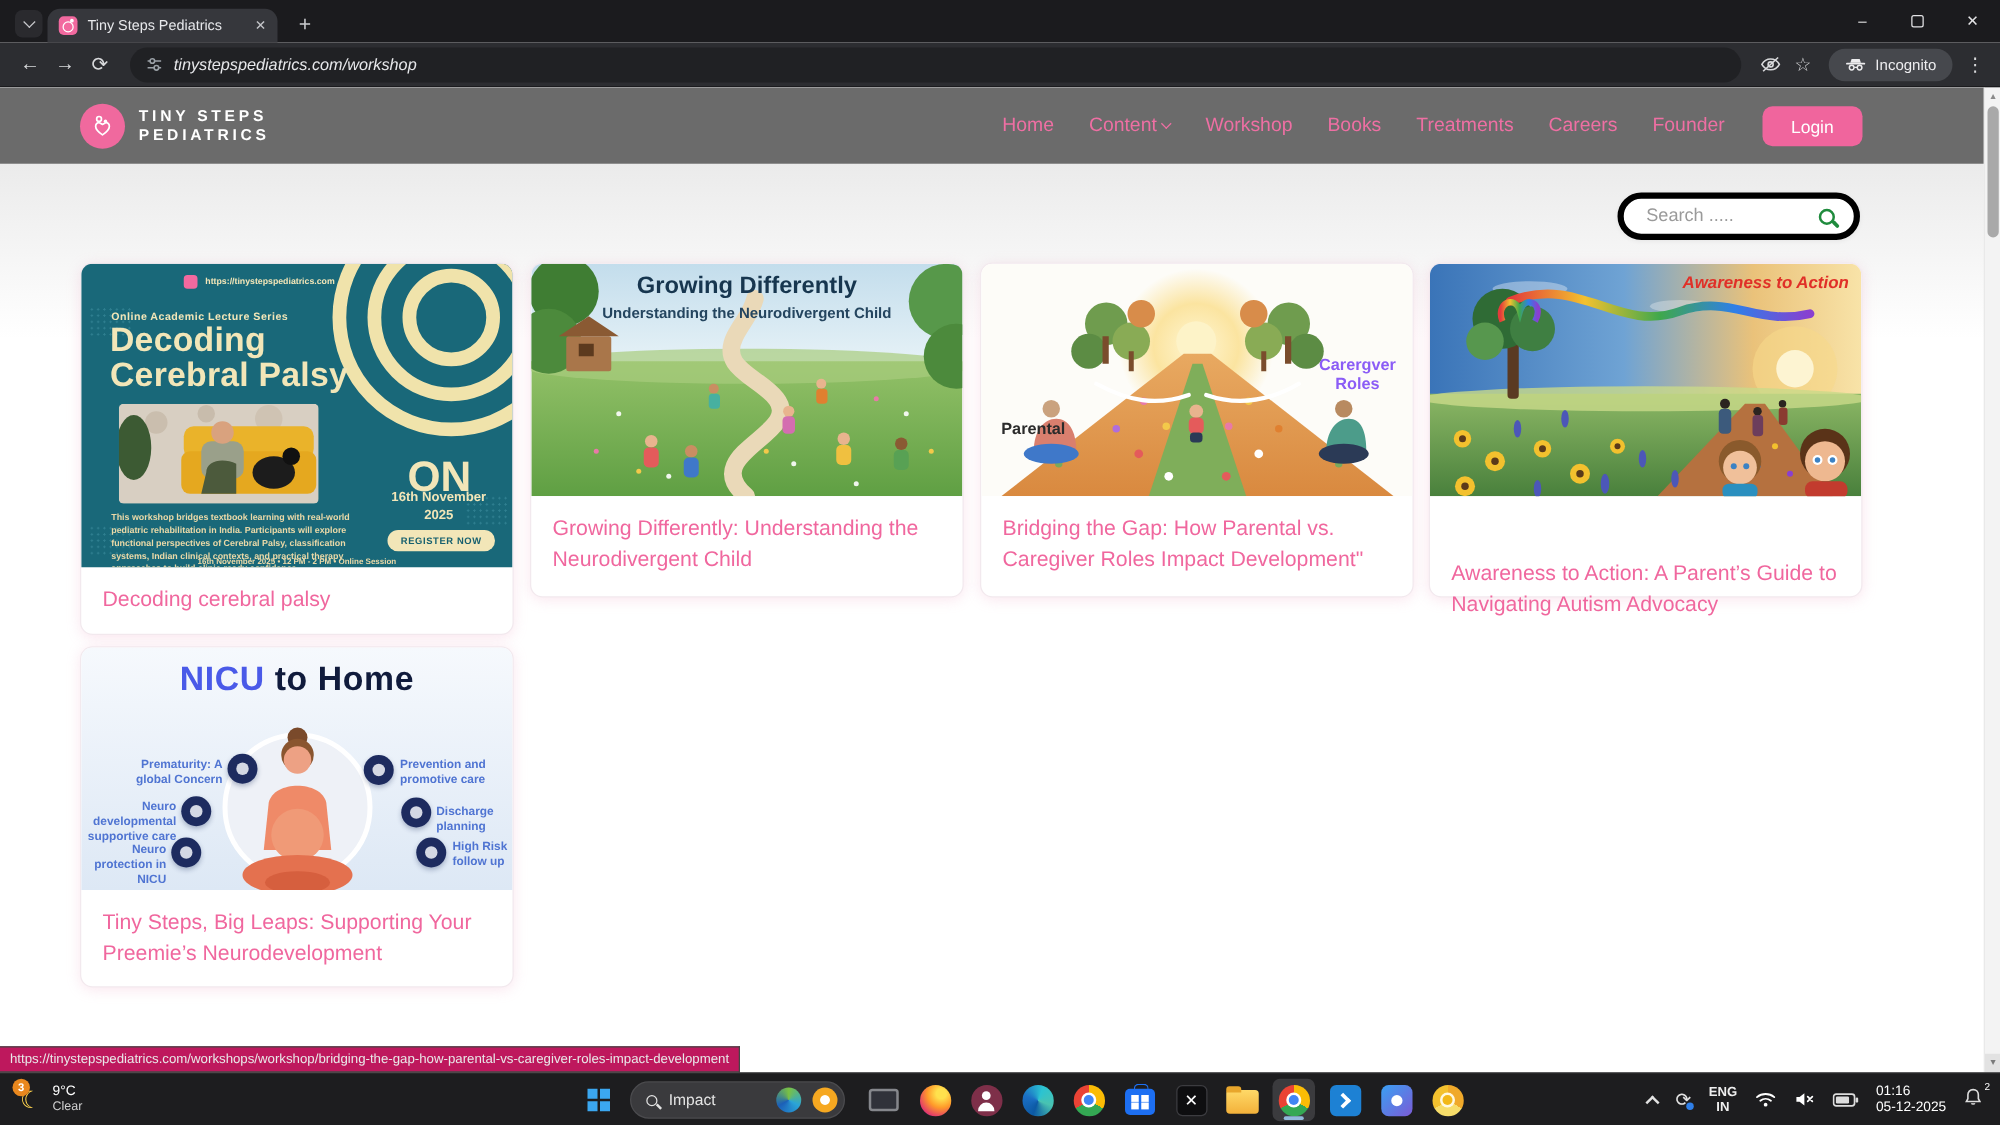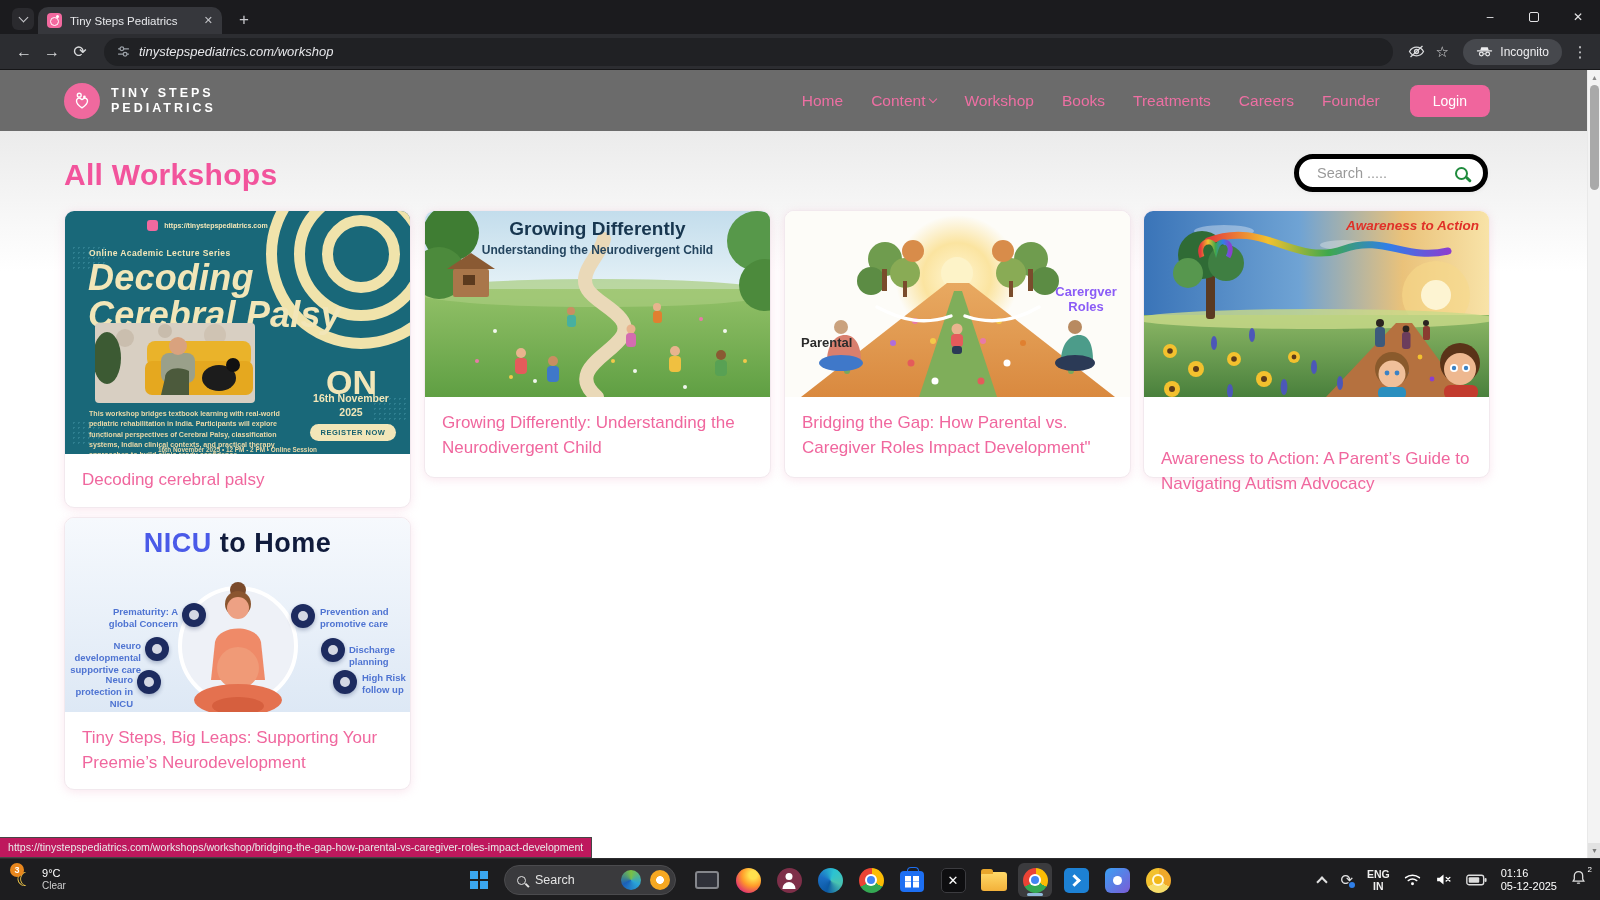--- a/index.html
+++ b/index.html
@@ -63,21 +63,21 @@
 
   
   .p1 { width:345px; height:243px; background:#196879; position:relative; overflow:hidden; color:#f2e6b8; }
   .p1 .arcs { position:absolute; right:-46px; top:-52px; width:190px; height:190px; }
   .p1 .ring { position:absolute; border:11px solid #f0e3ab; border-radius:50%; }
   .r1 { inset:0; } .r2 { inset:28px; } .r3 { inset:56px; }
   .p1-top { position:absolute; left:0; right:60px; top:9px; display:flex; align-items:center; justify-content:center; gap:6px; }
   .p1-logo { width:11px; height:11px; border-radius:3px; background:#f2699f; }
   .p1-url { font-size:7px; font-weight:bold; }
   .p1-series { position:absolute; left:24px; top:37px; font-size:8.5px; font-weight:bold; letter-spacing:.4px; }
-  .p1-title { position:absolute; left:23px; top:48px; font-size:36px; font-weight:800; line-height:1.03; letter-spacing:.2px;font-style:italic; }
+  .p1-title { position:absolute; left:23px; top:48px; font-size:27px; font-weight:800; line-height:1.03; letter-spacing:.2px; }
   .p1-photo { position:absolute; left:30px; top:112px; width:160px; height:80px; border-radius:4px; overflow:hidden; }
   .p1-desc { position:absolute; left:24px; top:198px; width:192px; font-size:7.1px; line-height:1.45; font-weight:bold; color:#ead9a8; }
   .p1-on { position:absolute; left:244px; top:152px; width:85px; text-align:center; font-size:34px; font-weight:900; }
   .p1-date { position:absolute; left:230px; top:180px; width:112px; text-align:center; font-size:10.5px; font-weight:bold; line-height:1.35; }
   .p1-reg { position:absolute; left:245px; top:213px; width:86px; height:17px; border-radius:9px; background:#f2e6b8; color:#16606f; font-size:7.5px; font-weight:bold; letter-spacing:.5px; display:flex; align-items:center; justify-content:center; }
   .p1-footer { position:absolute; left:40px; right:40px; top:235px; text-align:center; font-size:6.4px; font-weight:bold; line-height:1.35; color:#ead9a8; }
   .p1 .halftone { position:absolute; width:34px; height:26px; background-image:radial-gradient(#2f7f90 1px, transparent 1px); background-size:5px 5px; }
 
   
   .p2-title { position:absolute; top:7px; left:0; right:0; text-align:center; color:#17364f; font-size:19px; font-weight:800; }
@@ -253,21 +253,20 @@
         <span class="nav-item">
             <span>Careers</span>
           </span>
         <span class="nav-item">
             <span>Founder</span>
           </span>
       </div>
       <div class="login-btn">Login</div>
     </div>
 
-    <div class="page-title">All Workshops</div>
 
     <div class="search-box">
       <input class="search-input" placeholder="Search ....." style="">
       <span class="mag"></span>
     </div>
 
     <div class="card c1">
       <div class="card-img" style="height:243px;">
         <div class="p1">
           <div class="halftone" style="left:6px;top:34px;"></div>
@@ -604,21 +603,21 @@
       <div class="start">
         <span class="win-logo">
             <span></span>
             <span></span>
             <span></span>
             <span></span>
           </span>
       </div>
       <div class="tb-search">
         <span class="tb-mag"></span>
-        <span class="tb-search-label">Search</span>
+        <span class="tb-search-label">Impact</span>
         <span class="mini-ic bing"></span>
         <span class="mini-ic spark"></span>
       </div>
       <div class="tb-apps">
         <div class="tb-app">
             <span class="ic-monitor"></span>
           </div>
         <div class="tb-app">
             <span class="ic-firefox"></span>
           </div>

